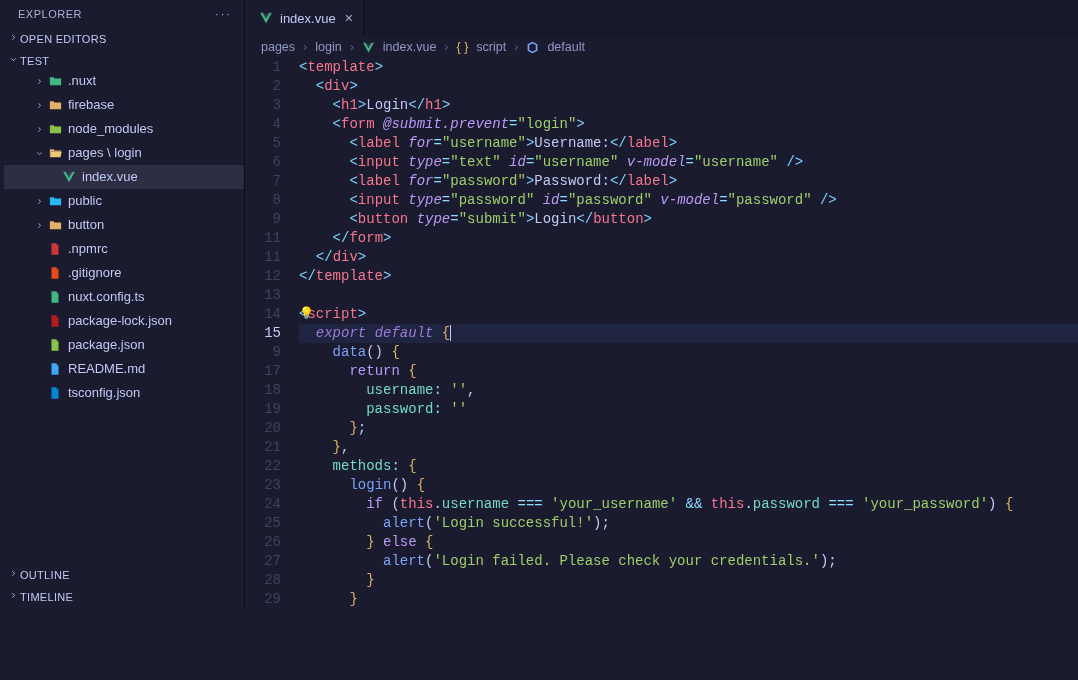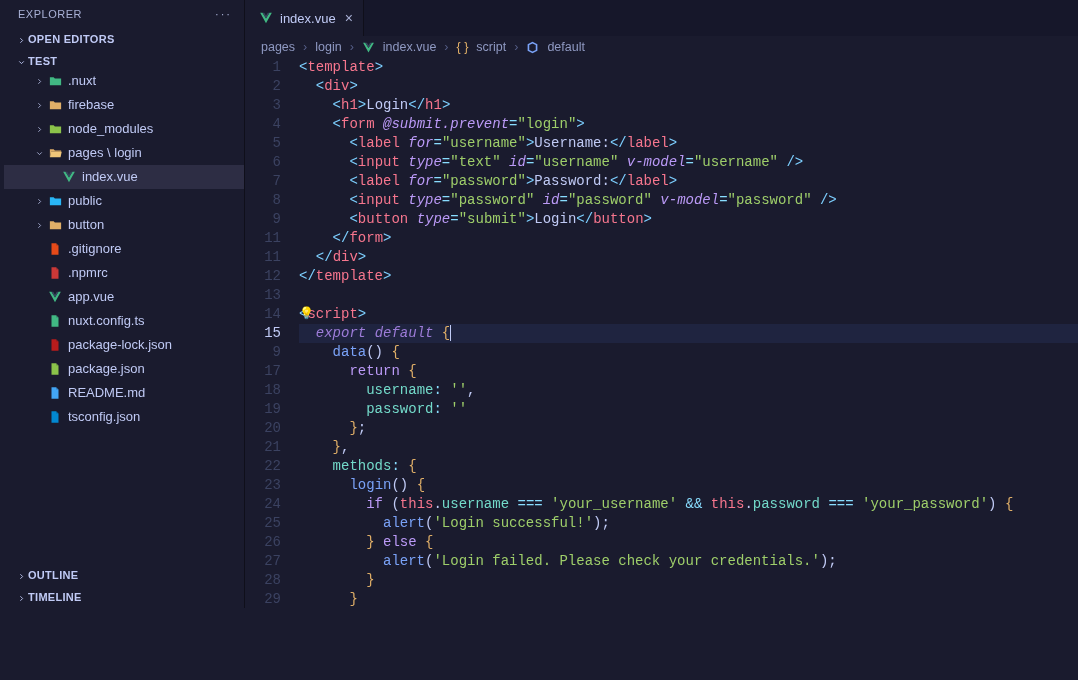--- a/index.html
+++ b/index.html
@@ -30,24 +30,24 @@
   font-size: 11px;
   letter-spacing: 0.5px;
   color: #a9b1d6;
 }
 .sidebar-header .dots { color: #a9b1d6; letter-spacing: 2px; cursor: pointer; }
 .section {
   padding: 3px 0;
 }
 .section-header {
   display: flex;
-  align-items: flex-end;
-  padding: 2px 14px;
+  align-items: flex-start;
+  padding: 2px 6px;
   font-size: 11px;
-  font-weight: 700;
+  font-weight: 400;
   letter-spacing: 0.3px;
   color: #c0caf5;
   cursor: pointer;
 }
 .section-header .chev { width: 14px; display: inline-flex; justify-content: center; }
 .tree { padding-left: 4px; }
 .tree-item {
   display: flex;
   align-items: center;
   padding: 2px 4px 2px 14px;
@@ -273,47 +273,36 @@
                 <path fill="#e0af68" d="M3 5h6l2 2h10v11H3V5z"></path>
               </svg>
             </span>
             <span class="label">button</span>
           </div>
           <div class="tree-item">
             <span class="indent-1"></span>
             <span class="chev"></span>
             <span class="icon">
               <svg width="14" height="14" viewBox="0 0 24 24">
+                <path fill="#cb3837" d="M6 2h8l4 4v16H6V2z"></path>
+                <path fill="#1a1b2e" opacity="0.3" d="M14 2v4h4"></path>
+              </svg>
+            </span>
+            <span class="label">.npmrc</span>
+          </div>
+          <div class="tree-item">
+            <span class="indent-1"></span>
+            <span class="chev"></span>
+            <span class="icon">
+              <svg width="14" height="14" viewBox="0 0 24 24">
                 <path fill="#e64a19" d="M6 2h8l4 4v16H6V2z"></path>
                 <path fill="#1a1b2e" opacity="0.3" d="M14 2v4h4"></path>
               </svg>
             </span>
             <span class="label">.gitignore</span>
-          </div>
-          <div class="tree-item">
-            <span class="indent-1"></span>
-            <span class="chev"></span>
-            <span class="icon">
-              <svg width="14" height="14" viewBox="0 0 24 24">
-                <path fill="#cb3837" d="M6 2h8l4 4v16H6V2z"></path>
-                <path fill="#1a1b2e" opacity="0.3" d="M14 2v4h4"></path>
-              </svg>
-            </span>
-            <span class="label">.npmrc</span>
-          </div>
-          <div class="tree-item">
-            <span class="indent-1"></span>
-            <span class="chev"></span>
-            <span class="icon">
-              <svg width="14" height="14" viewBox="0 0 24 24">
-                <path fill="#41b883" d="M2 3h4l6 10L18 3h4L12 21 2 3z"></path>
-                <path fill="#35495e" d="M6 3h3l3 5 3-5h3l-6 10L6 3z"></path>
-              </svg>
-            </span>
-            <span class="label">app.vue</span>
           </div>
           <div class="tree-item">
             <span class="indent-1"></span>
             <span class="chev"></span>
             <span class="icon">
               <svg width="14" height="14" viewBox="0 0 24 24">
                 <path fill="#41b883" d="M6 2h8l4 4v16H6V2z"></path>
                 <path fill="#1a1b2e" opacity="0.3" d="M14 2v4h4"></path>
               </svg>
             </span>

